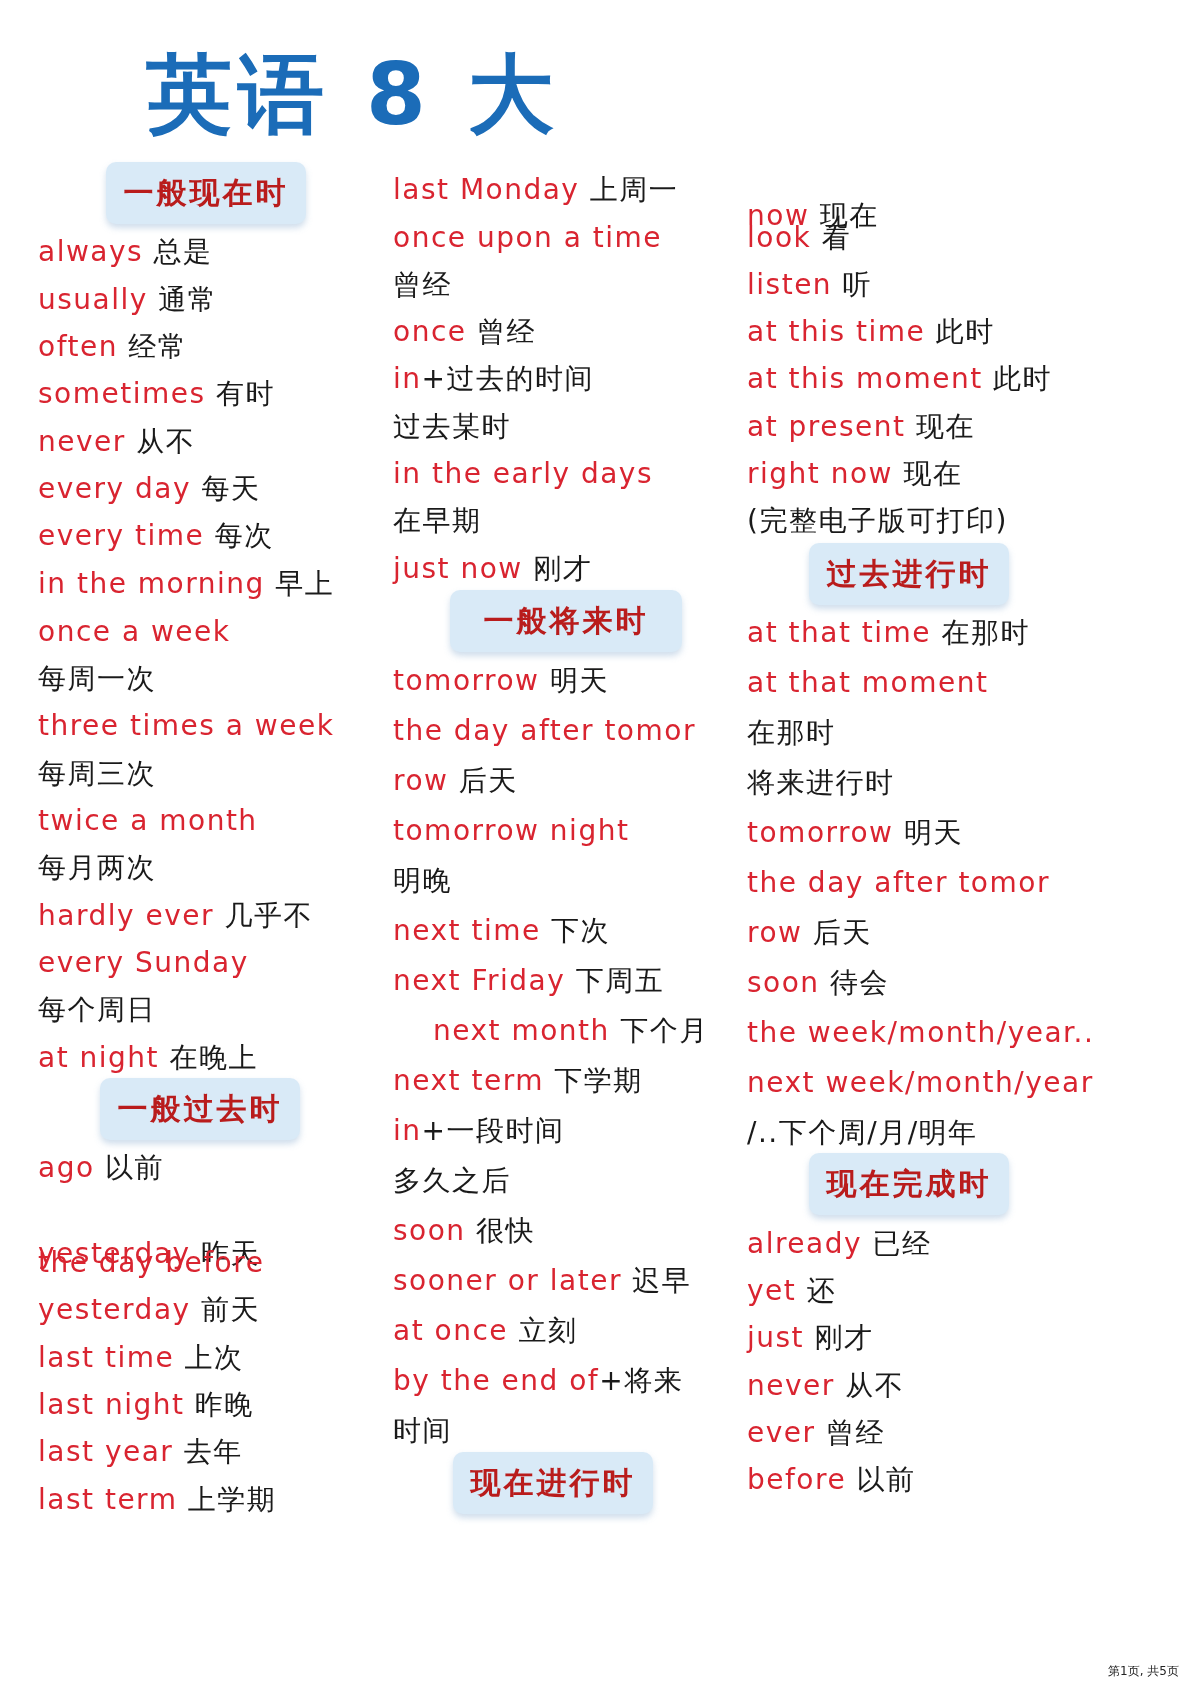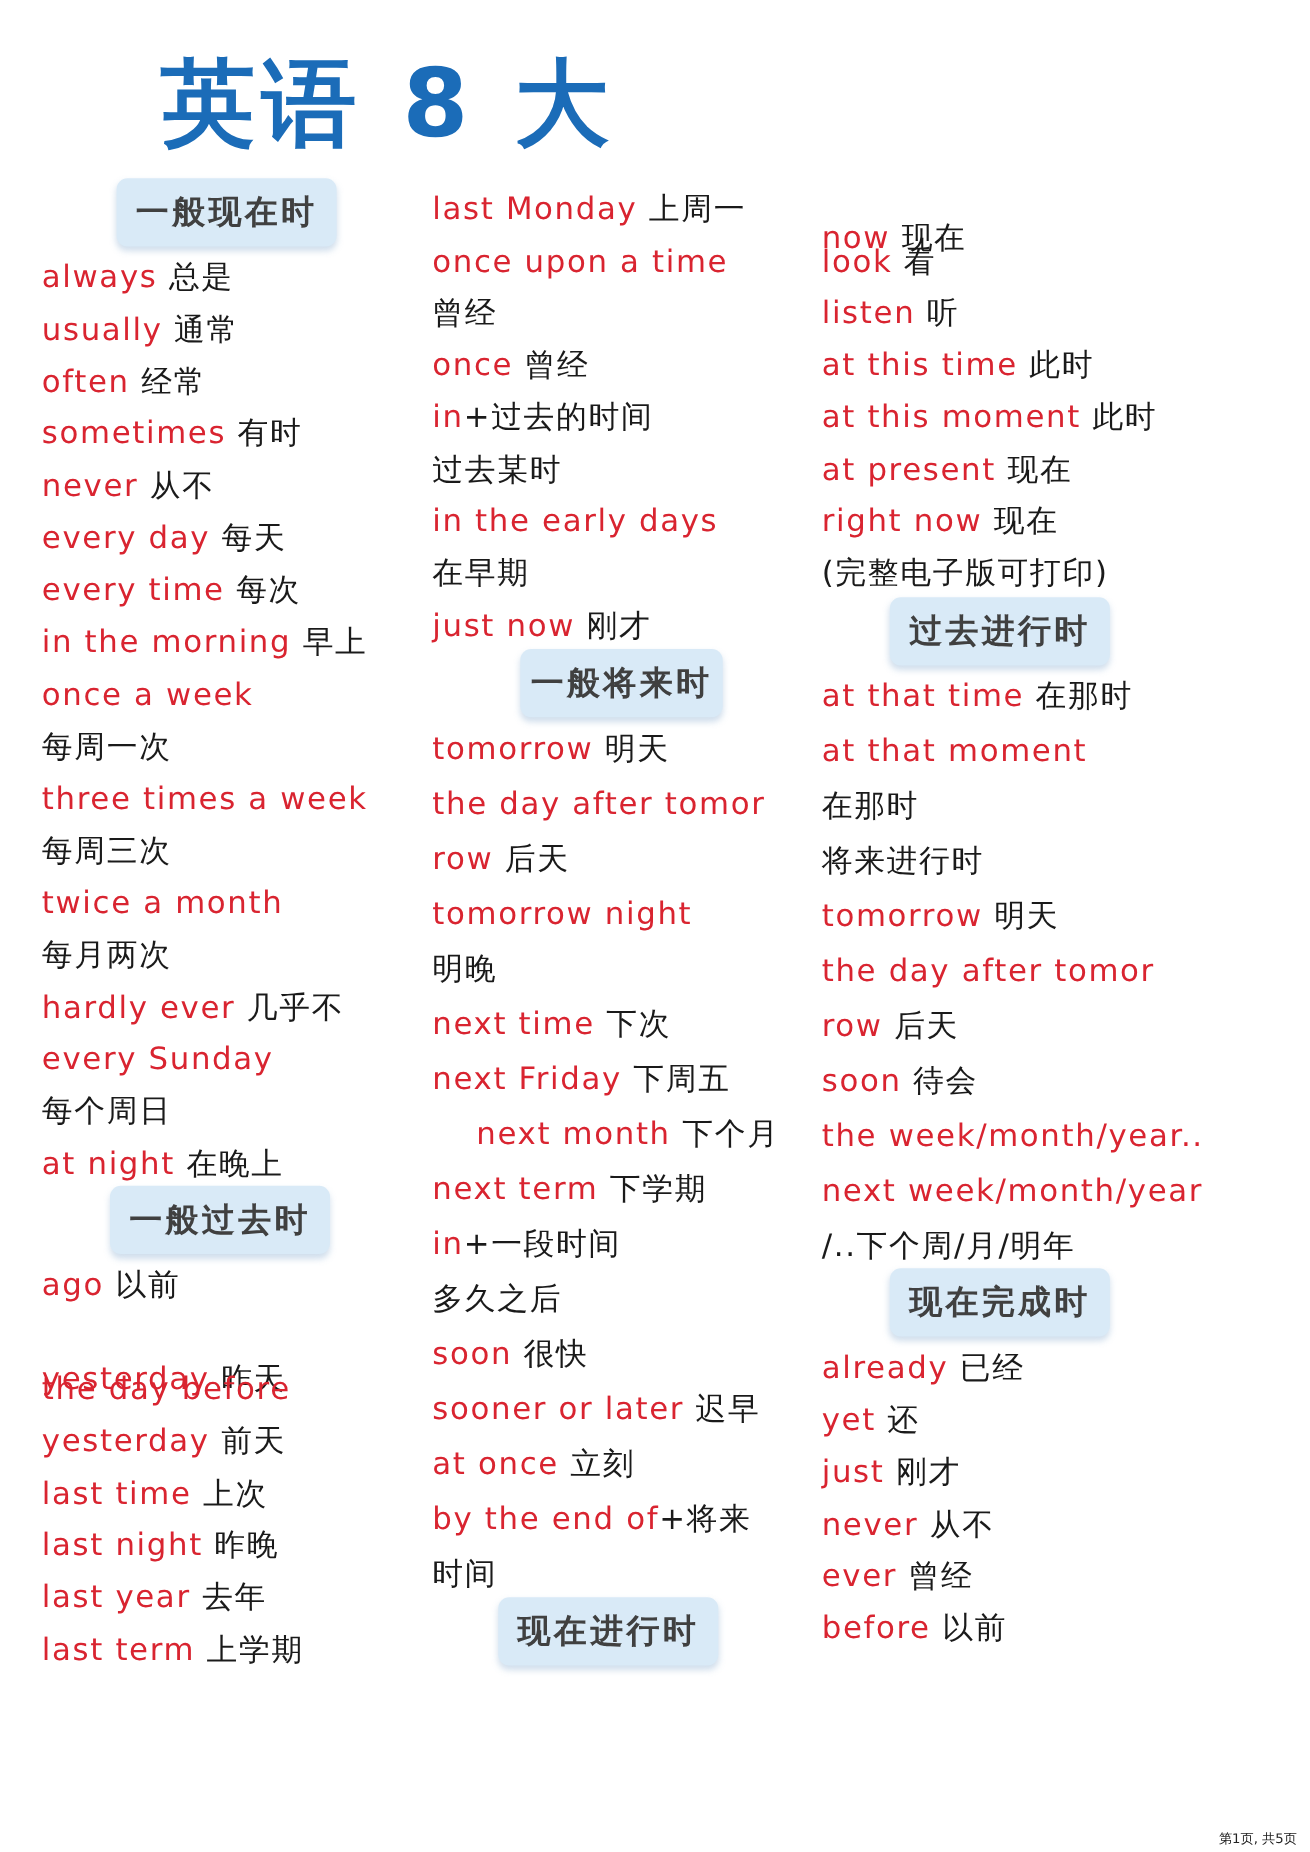--- a/index.html
+++ b/index.html
@@ -12,21 +12,21 @@
            background: #cfe3f5; z-index: -1; border-radius: 4px; }
   .title .red { color: #e8141c; position: relative; padding: 0 8px; margin-left: 4px; }
   .title .red::before { content: ""; position: absolute; left: 6px; right: 0; bottom: 6px; height: 46px;
            background: #fbe2e2; z-index: -1; border-bottom: 4px solid #e8141c; }
   .col { position: absolute; top: 0; }
   .line { position: absolute; left: 0; white-space: nowrap; font-size: 28px; line-height: 36px; letter-spacing: 1.5px; }
   .en { color: #d92430; }
   .zh { color: #1a1a1a; }
   .badge { position: absolute; background: #d9eaf7; border-radius: 10px;
            box-shadow: 0 4px 6px rgba(120,160,200,0.35);
-           font-size: 30px; font-weight: bold; color: #404040; letter-spacing: 3px;
+           font-size: 30px; font-weight: bold; color: #b91c1c; letter-spacing: 3px;
            display: flex; align-items: center; justify-content: center; height: 62px; }
   .footer { position: absolute; right: 12px; bottom: 4px; font-size: 12px; color: #222; }
 </style>
 </head>
 <body>
 
 <div class="title">
   <span class="blue">英语 8 大</span>
 </div>
 
@@ -64,21 +64,21 @@
 <div class="col" style="left:393px;">
   <div class="line" style="top:172px;"><span class="en">last Monday</span> <span class="zh">上周一</span></div>
   <div class="line" style="top:220px;"><span class="en">once upon a time</span></div>
   <div class="line" style="top:267px;"><span class="zh">曾经</span></div>
   <div class="line" style="top:314px;"><span class="en">once</span> <span class="zh">曾经</span></div>
   <div class="line" style="top:361px;"><span class="en">in</span><span class="zh">+过去的时间</span></div>
   <div class="line" style="top:409px;"><span class="zh">过去某时</span></div>
   <div class="line" style="top:456px;"><span class="en">in the early days</span></div>
   <div class="line" style="top:503px;"><span class="zh">在早期</span></div>
   <div class="line" style="top:551px;"><span class="en">just now</span> <span class="zh">刚才</span></div>
-  <div class="badge" style="left:80px; top:590px; width:184px;">一般将来时</div>
+  <div class="badge" style="left:57px; top:590px; width:232px;">一般将来时</div>
   <div class="line" style="top:663px;"><span class="en">tomorrow</span> <span class="zh">明天</span></div>
   <div class="line" style="top:713px;"><span class="en">the day after tomor</span></div>
   <div class="line" style="top:763px;"><span class="en">row</span> <span class="zh">后天</span></div>
   <div class="line" style="top:813px;"><span class="en">tomorrow night</span></div>
   <div class="line" style="top:863px;"><span class="zh">明晚</span></div>
   <div class="line" style="top:913px;"><span class="en">next time</span> <span class="zh">下次</span></div>
   <div class="line" style="top:963px;"><span class="en">next Friday</span> <span class="zh">下周五</span></div>
   <div class="line" style="top:1013px;margin-left:40px;"><span class="en">next month</span> <span class="zh">下个月</span></div>
   <div class="line" style="top:1063px;"><span class="en">next term</span> <span class="zh">下学期</span></div>
   <div class="line" style="top:1113px;"><span class="en">in</span><span class="zh">+一段时间</span></div>

